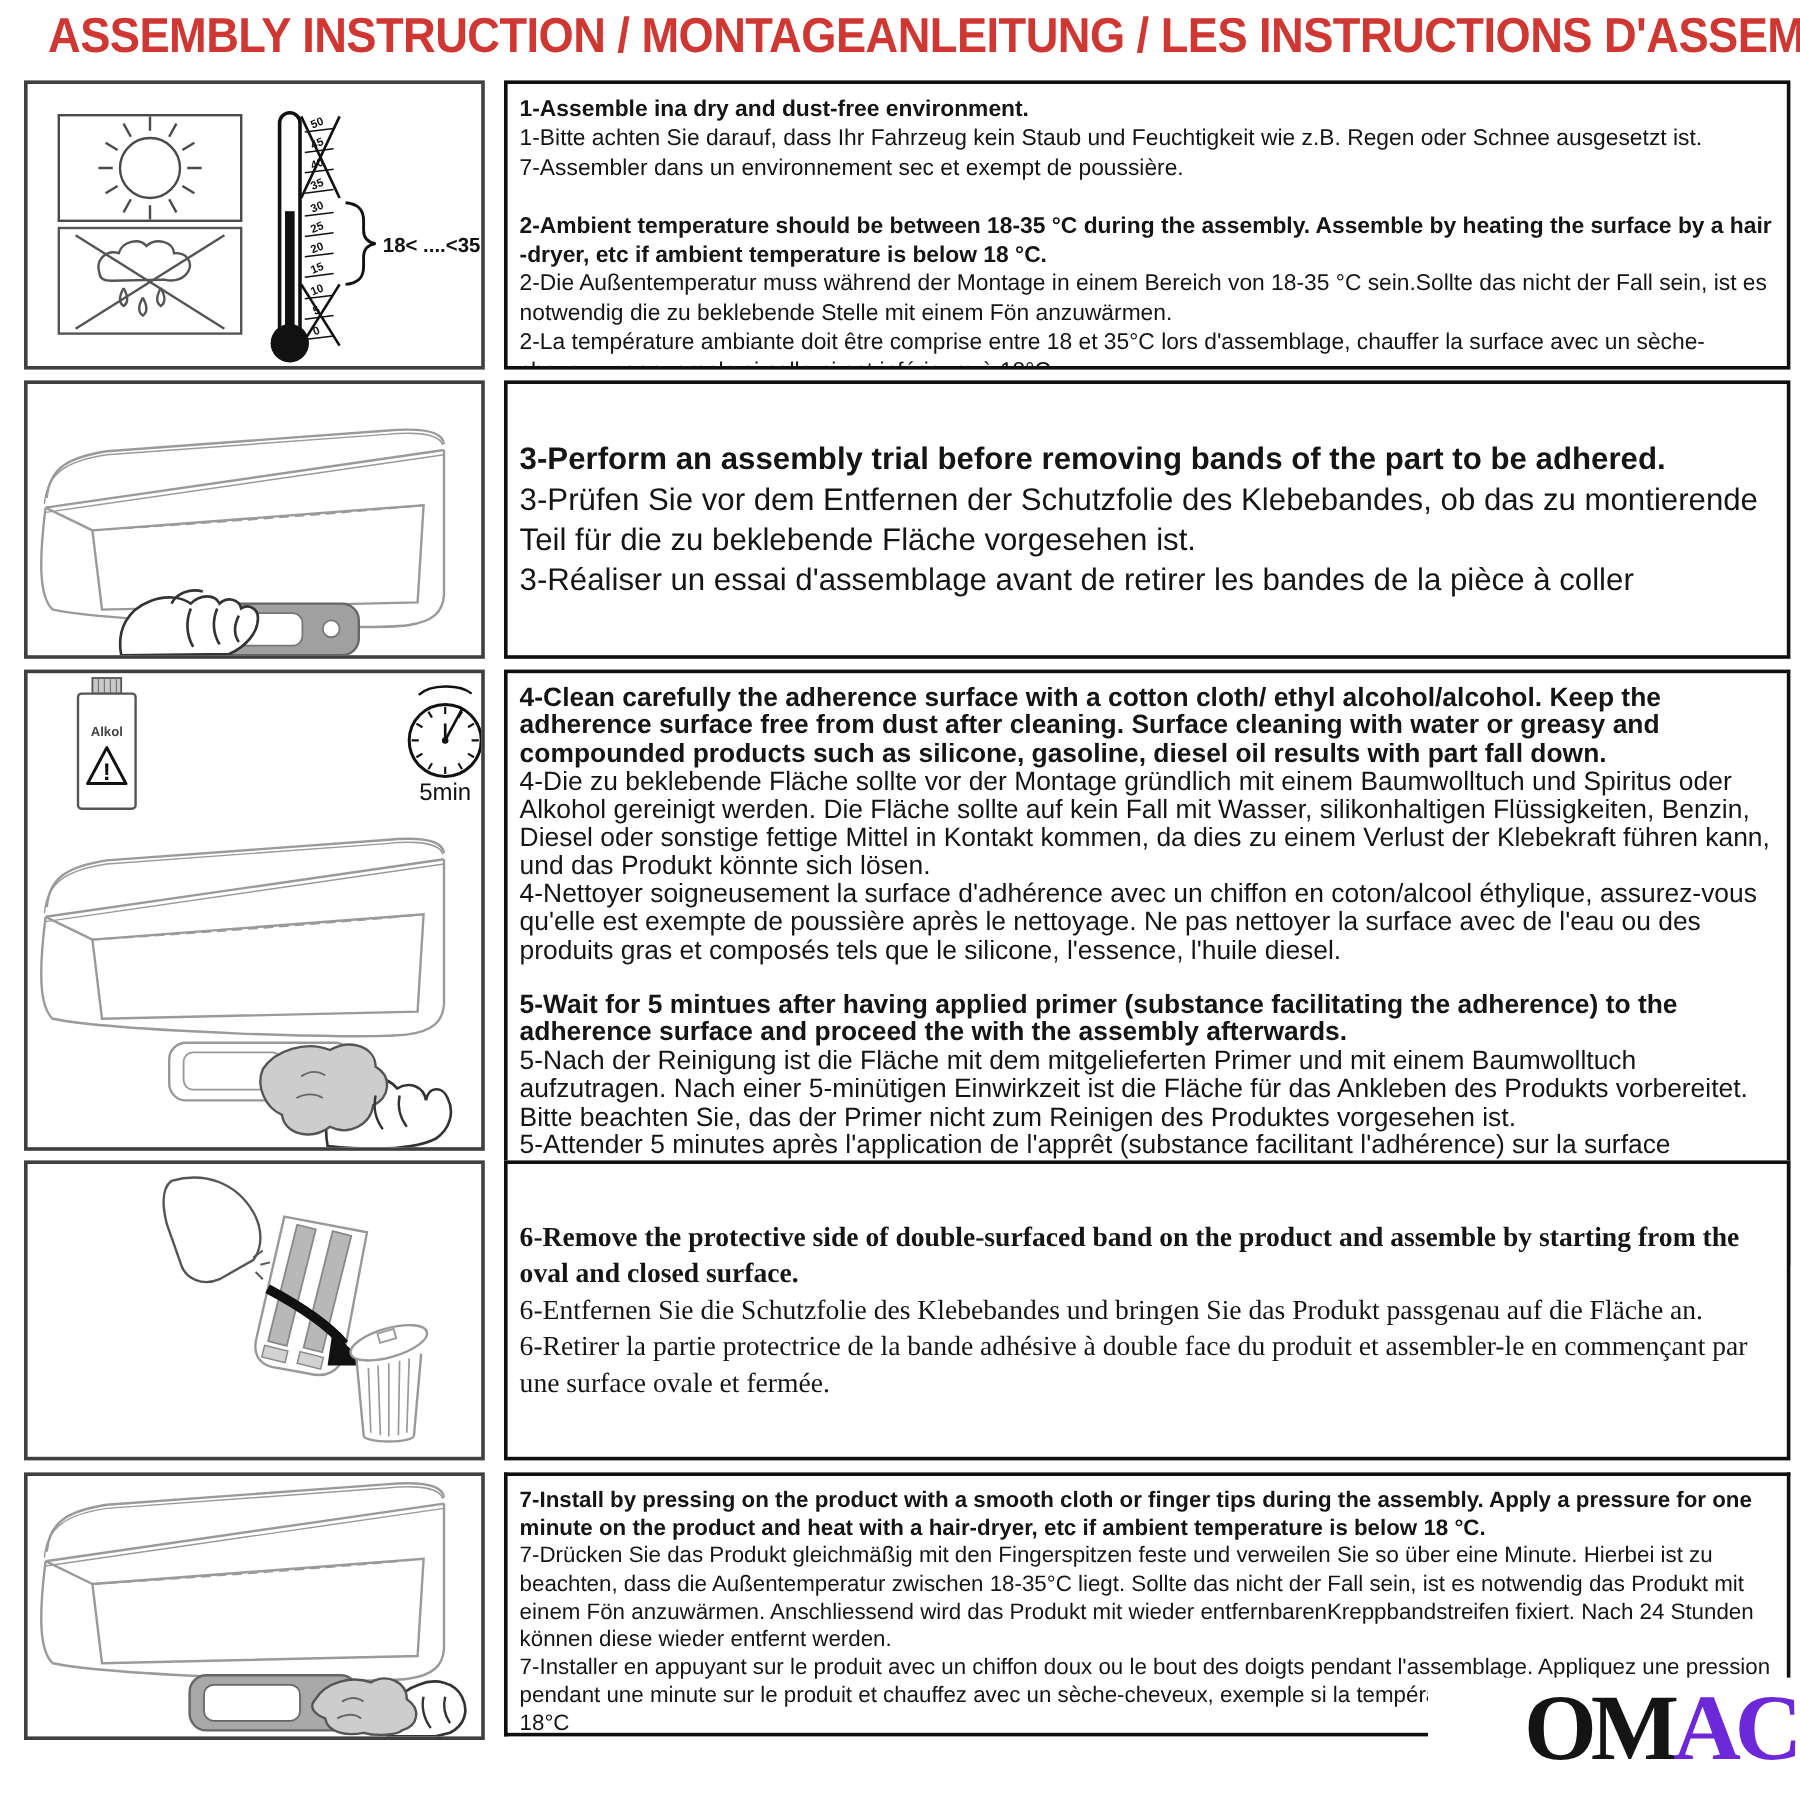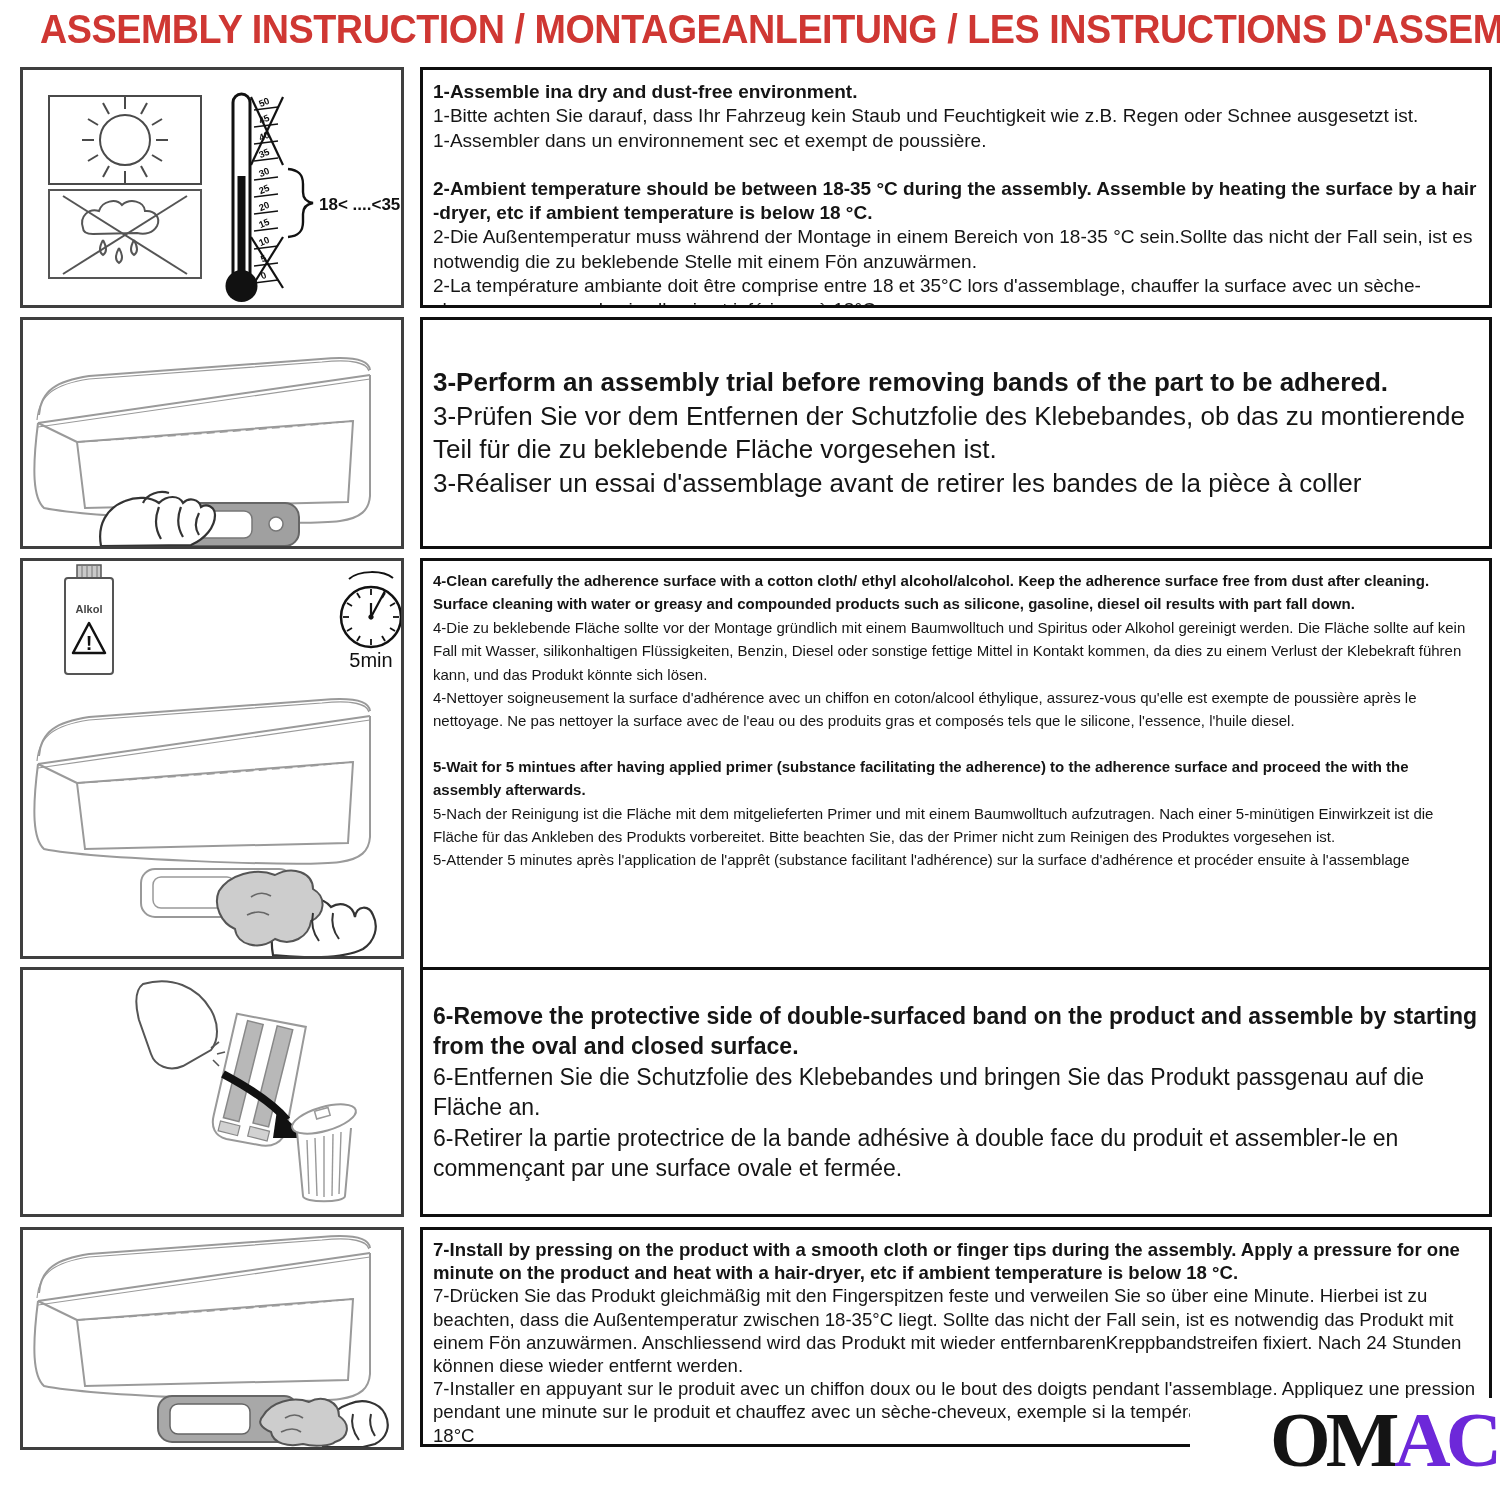--- a/index.html
+++ b/index.html
@@ -11,22 +11,22 @@
   .ib1{top:67px;height:241px}.ib2{top:317px;height:232px}.ib3{top:558px;height:401px}
   .ib4{top:967px;height:250px}.ib5{top:1227px;height:223px}
   .txt{position:absolute;left:420px;width:1072px;border:3px solid #0f0f0f;background:#fff;
        box-sizing:border-box;padding:8px 10px;overflow:hidden;}
   .txt p{margin:0;}
   .b{font-weight:700;}
   .gap{margin-top:24px !important;}
   .gap-sm{margin-top:22px !important;}
   .sec1{top:67px;height:241px;font-size:19px;line-height:24.3px;padding-top:10px;}
   .sec2{top:317px;height:232px;font-size:26px;line-height:33.5px;display:flex;flex-direction:column;justify-content:center;}
-  .sec3{top:558px;height:497px;font-size:15px;line-height:23.4px;}
-  .sec4{top:967px;height:250px;font-size:23px;line-height:30.5px;display:flex;flex-direction:column;justify-content:center;}
+  .sec3{top:558px;height:497px;font-size:22px;line-height:23.4px;}
+  .sec4{top:967px;height:250px;font-size:23px;line-height:30.5px;display:flex;flex-direction:column;justify-content:center;font-family:Liberation Serif, serif;}
   .sec5{top:1227px;height:220px;font-size:18.6px;line-height:23.2px;border-bottom:none;}
   .bottom-line{position:absolute;left:420px;top:1444px;width:770px;height:3px;background:#0f0f0f;}
   .logo{position:absolute;left:1190px;top:1398px;width:307px;height:84px;background:#fff;
         display:flex;align-items:center;justify-content:flex-end;
         font-family:Liberation Serif, serif;font-weight:900;font-size:78px;letter-spacing:-5px;line-height:1;}
   .logo .blk{color:#141414;}
   .logo .red{color:#6d28d9;}
   svg{display:block;}
   svg text{font-family:"Liberation Sans",sans-serif;}
 </style>
@@ -105,21 +105,21 @@
         </g>
         <path d="M265,99 C276,100 280,105 280,114 L280,122 C280,129 284,132 290,133 C284,134 280,137 280,144 L280,152 C280,161 276,166 265,167" stroke="#111" stroke-width="2.4" fill="none"></path>
       </g>
       <text x="296" y="140" font-size="17" font-weight="600" fill="#111">18&lt; ....&lt;35 C</text>
     </svg>
   </div>
 
   <div class="txt sec1">
     <p class="b">1-Assemble ina dry and dust-free environment.</p>
     <p>1-Bitte achten Sie darauf, dass Ihr Fahrzeug kein Staub und Feuchtigkeit wie z.B. Regen oder Schnee ausgesetzt ist.</p>
-    <p>1-Assembler dans un environnement sec et exempt de poussière.</p>
+    <p>7-Assembler dans un environnement sec et exempt de poussière.</p>
     <p class="b gap">2-Ambient temperature should be between 18-35 °C  during the assembly. Assemble by heating the surface by a hair -dryer, etc if ambient temperature is below 18 °C.</p>
     <p>2-Die Außentemperatur muss während der Montage in einem Bereich von 18-35 °C  sein.Sollte das nicht der Fall sein, ist es notwendig die zu beklebende Stelle mit einem Fön anzuwärmen.</p>
     <p>2-La température ambiante doit être comprise entre 18 et 35°C lors d'assemblage, chauffer la surface avec un sèche-cheveux par exemple si celle-ci est inférieure à 18°C.</p>
   </div>
 
   <div class="img-box ib2">
     <svg viewBox="0 0 378 226" width="378" height="226">
       <g stroke="#9a9a9a" fill="none" stroke-width="2">
         <path d="M16,95 C18,70 34,61 66,56 L298,39 C330,36 346,40 347,50"></path>
         <path d="M14,100 C16,74 33,64 66,59 L299,42 C329,39 344,43 346,51" stroke-width="1.2"></path>

